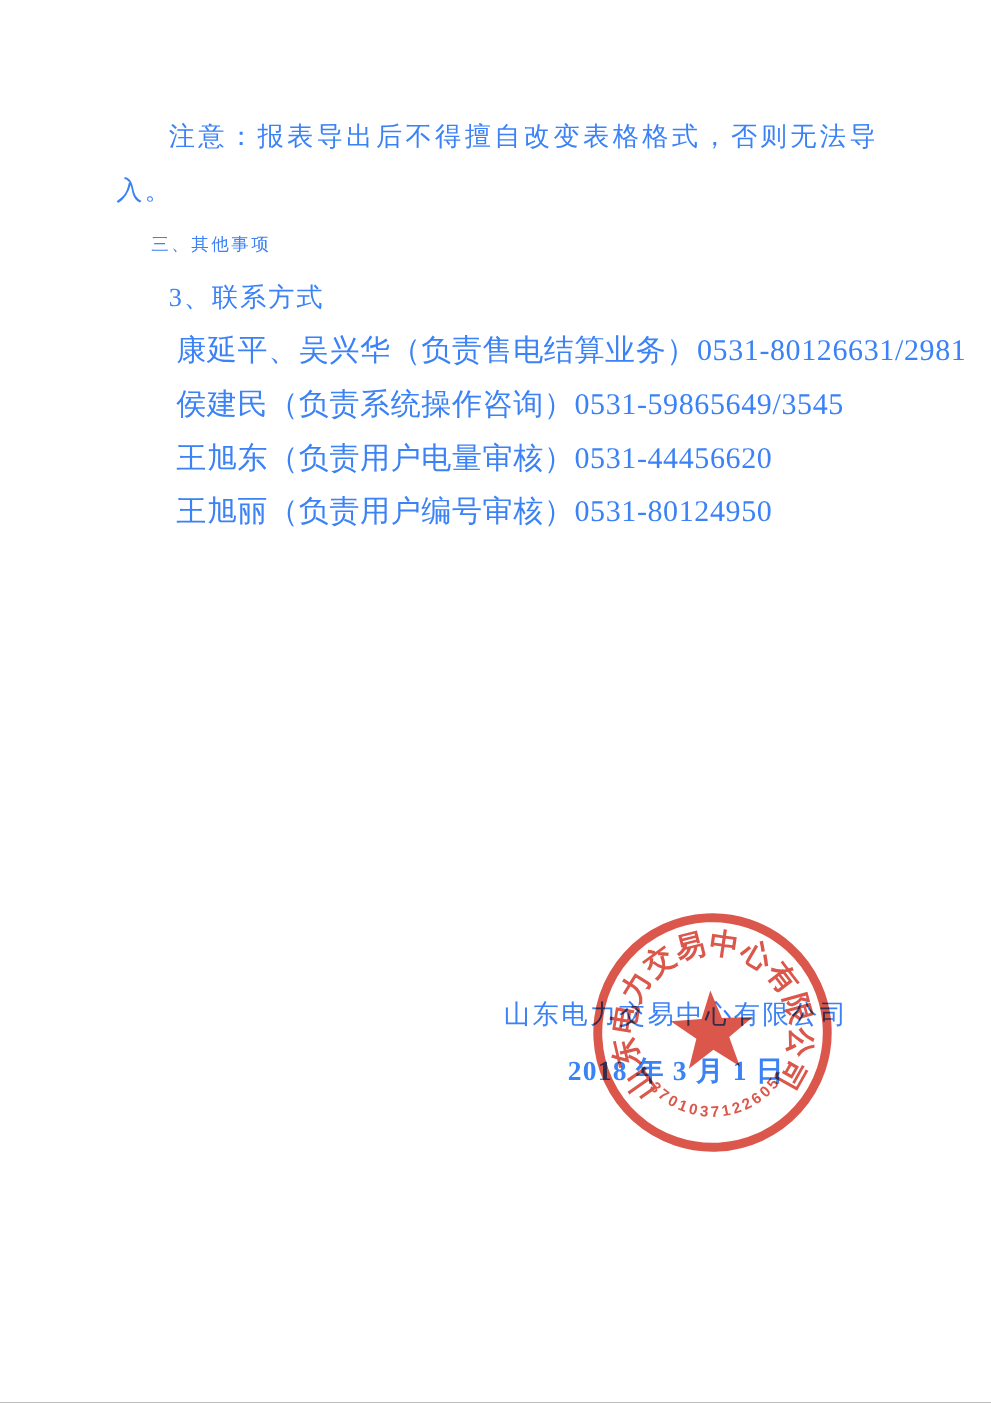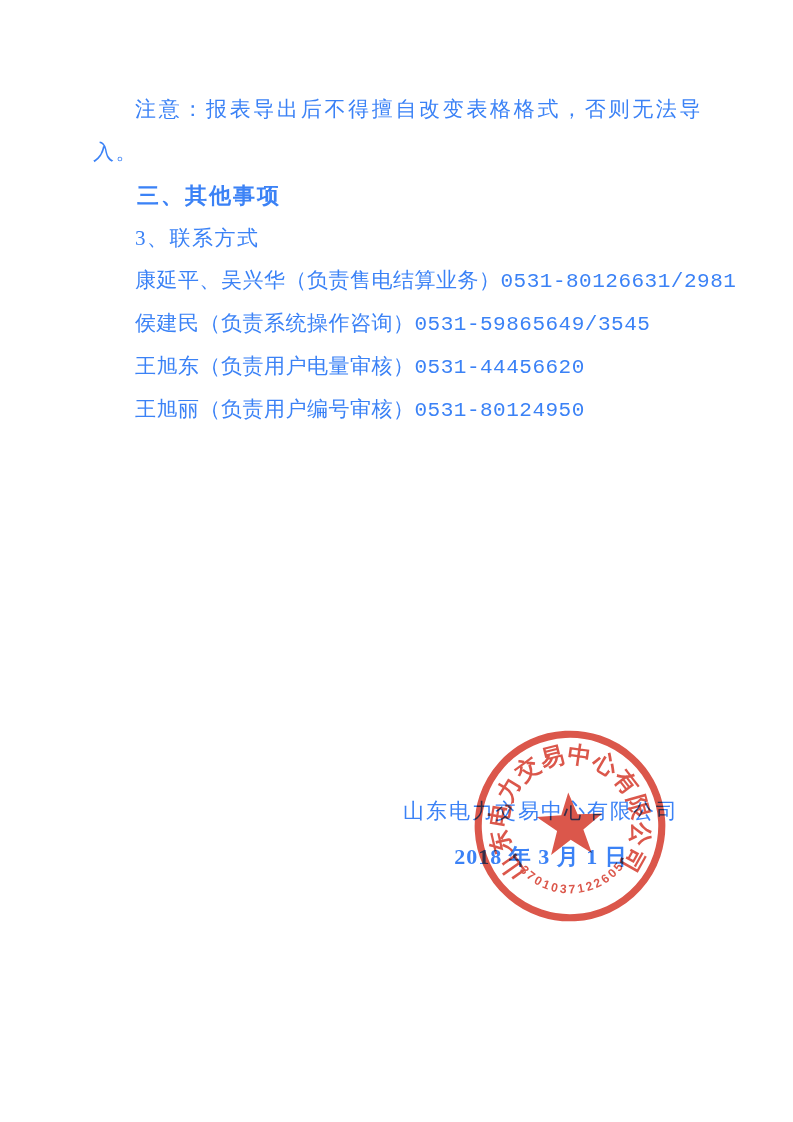--- a/index.html
+++ b/index.html
@@ -24,35 +24,34 @@
     font-size: 21px;
     line-height: 43px;
     letter-spacing: 1.5px;
     text-align: justify;
     text-justify: inter-character;
     text-indent: 2em;
     word-break: break-all;
   }
   .heading {
     margin: 0;
-    font-size: 22px;
+    font-size: 14px;
     line-height: 43px;
-    font-weight: 700;
+    font-weight: 400;
     letter-spacing: 2px;
     text-indent: 2em;
     font-family: "Liberation Sans", "DejaVu Sans", sans-serif;
   }
   .contact {
     margin: 0;
-    font-size: 21px;
+    font-size: 24px;
     line-height: 43px;
     letter-spacing: 0.5px;
     text-indent: 2em;
     white-space: nowrap;
-    font-family: Liberation Mono, monospace;
   }
   .signature {
     position: absolute;
     left: 399px;
     top: 799px;
     width: 284px;
     text-align: center;
   }
   .signature .company {
     font-size: 21px;

